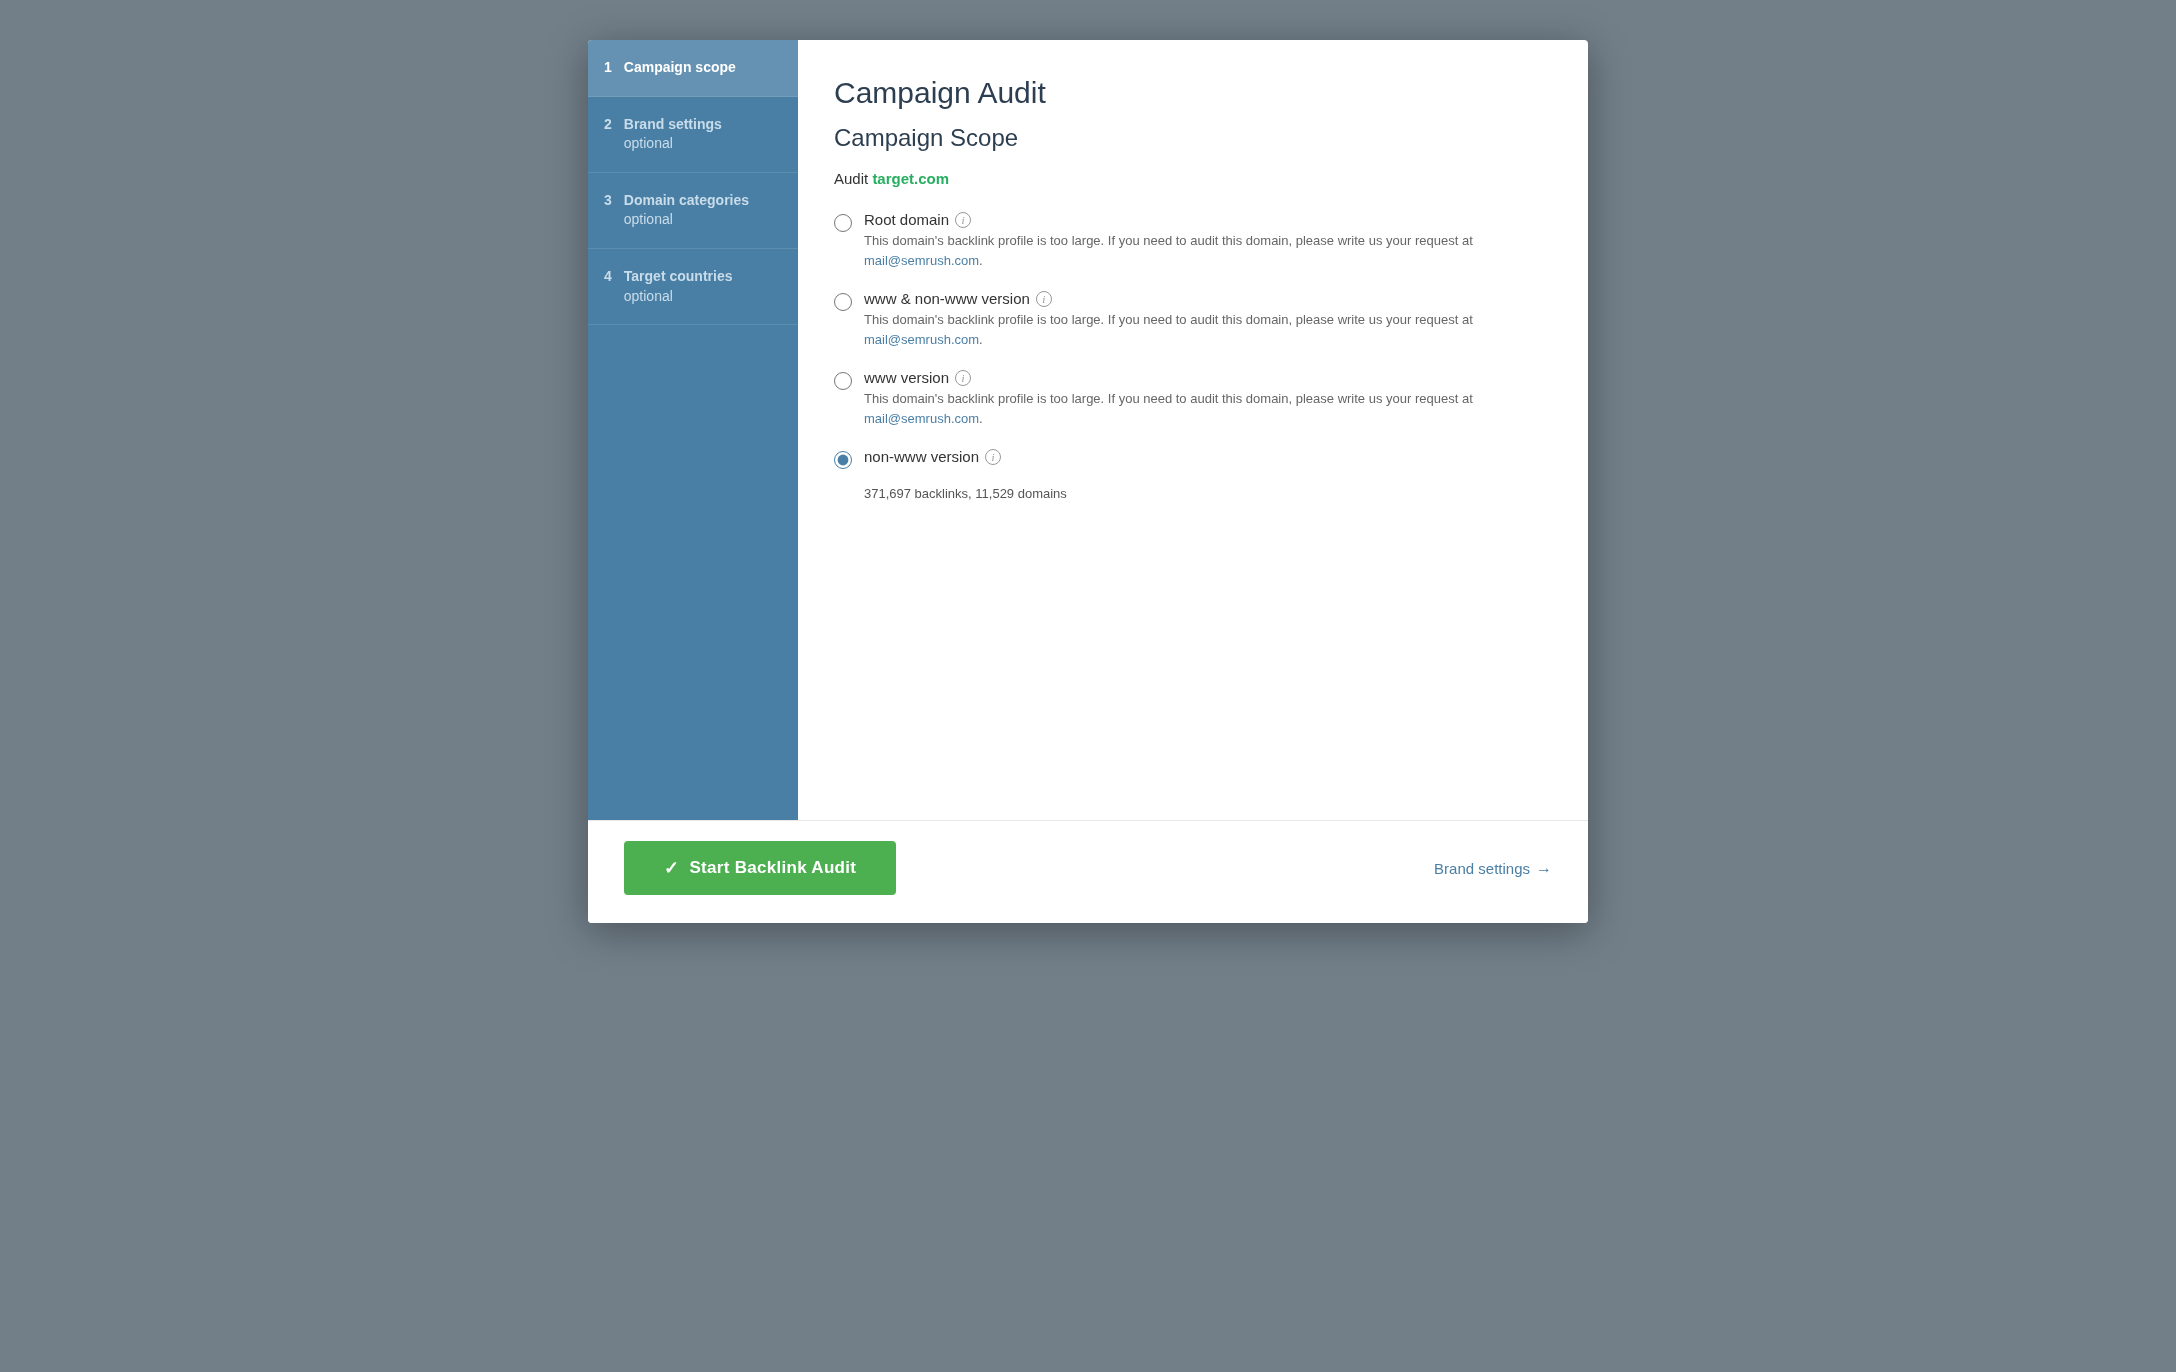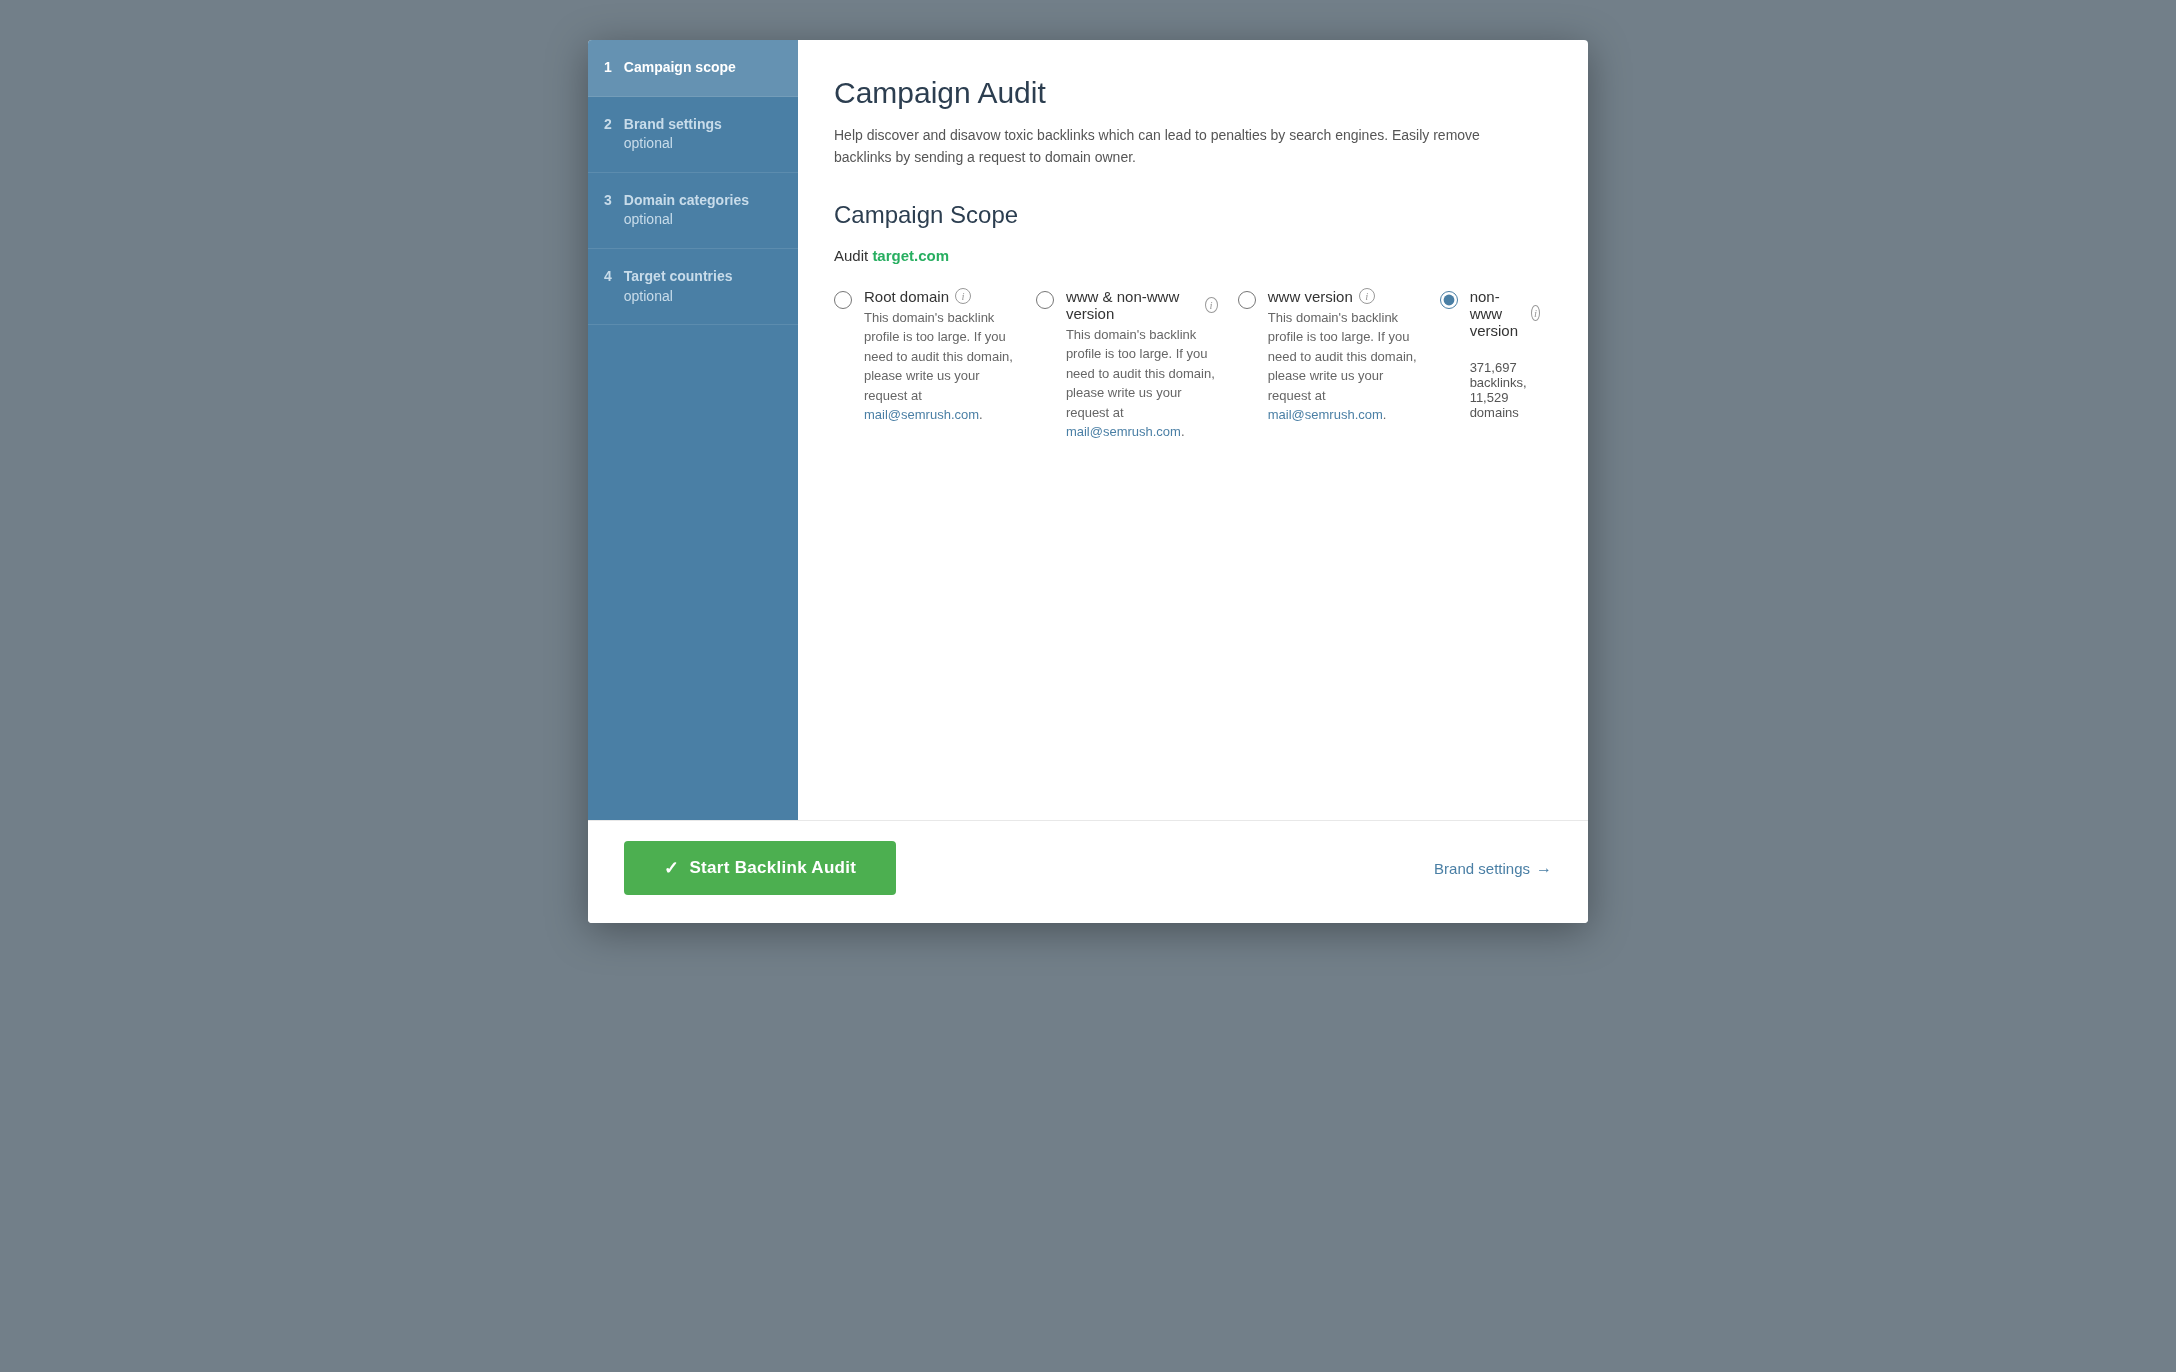--- a/index.html
+++ b/index.html
@@ -148,21 +148,21 @@
       margin-bottom: 24px;
     }
     .audit-domain {
       color: #27ae60;
       font-weight: 600;
     }
 
     
     .radio-group {
       display: flex;
-      flex-direction: row;
+      flex-direction: column;
       gap: 20px;
     }
     .radio-item {
       display: flex;
       align-items: flex-start;
       gap: 12px;
     }
     .radio-input {
       margin-top: 3px;
       width: 18px;
@@ -293,21 +293,20 @@
             <span style="font-weight:400;">optional</span>
           </span>
         </div>
 
       </nav>
 
       <div class="modal-content">
 
         <h1 class="page-title">Campaign Audit</h1>
 
-        <p class="page-description">Help discover and disavow toxic backlinks which can lead to penalties by search engines. Easily remove backlinks by sending a request to domain owner.</p>
 
         <h2 class="section-title">Campaign Scope</h2>
 
         <p class="audit-line">
           <span>Audit</span>
           <span> </span>
           <a class="audit-domain">target.com</a>
         </p>
 
         <div class="radio-group">

